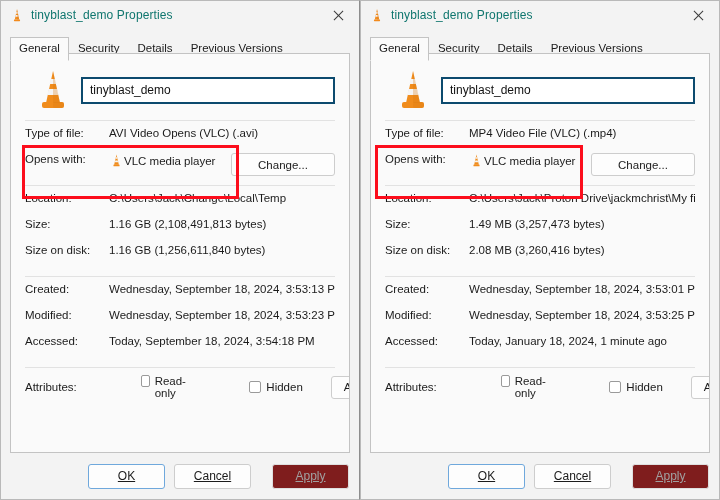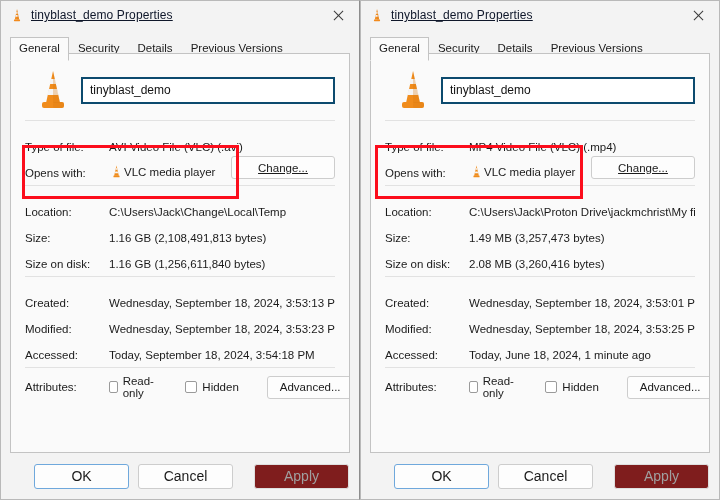--- a/index.html
+++ b/index.html
@@ -41,25 +41,24 @@
     height: 28px;
     min-height: 28px;
     background: #f3f3f3;
     display: flex;
     align-items: center;
     padding-left: 9px;
     position: relative;
   }
   .titlebar .title-text {
     font-size: 12px;
-    color: #0f172a;
+    color: #0f766e;
     margin-left: 7px;
     letter-spacing: 0.01em;
     white-space: nowrap;
-    text-decoration: underline;
   }
   .close-btn {
     position: absolute;
     right: 0;
     top: 0;
     width: 42px;
     height: 28px;
     display: flex;
     align-items: center;
     justify-content: center;
@@ -149,21 +148,21 @@
   hr.sep {
     border: none;
     border-top: 1px solid #e2e2e2;
     margin: 6px 0 0 0;
   }
 
   
   .rows { padding-top: 6px; }
   .row {
     display: flex;
-    align-items: flex-end;
+    align-items: flex-start;
     min-height: 26px;
     font-size: 11.5px;
     color: #1b1b1b;
   }
   .row .lbl {
     width: 84px;
     flex-shrink: 0;
     color: #1b1b1b;
   }
   .row .val {
@@ -184,45 +183,45 @@
     border: 1px solid #cdcdcd;
     border-radius: 3px;
     height: 23px;
     padding: 0 12px;
     display: inline-flex;
     align-items: center;
     justify-content: center;
     box-sizing: border-box;
     white-space: nowrap;
   }
-  .btn.wide { min-width: 104px; text-decoration: underline; }
+  .btn.wide { min-width: 104px; }
 
   
   .redbox {
     position: absolute;
     border: 3px solid #fc0d1c;
     box-sizing: border-box;
     pointer-events: none;
     z-index: 5;
   }
 
   .checkrow {
     display: flex;
     align-items: center;
     min-height: 26px;
     font-size: 11.5px;
   }
   .checkrow .lbl { width: 84px; flex-shrink: 0; color: #1b1b1b; }
   .cb-wrap {
     display: inline-flex;
-    align-items: center;
     gap: 5px;
     margin-right: 28px;
     font-size: 11.5px;
     color: #1b1b1b;
+    margin-left: 32px;
   }
   .cb {
     width: 12px;
     height: 12px;
     border: 1px solid #9a9a9a;
     border-radius: 2px;
     background: #ffffff;
     box-sizing: border-box;
     display: inline-block;
   }
@@ -233,31 +232,32 @@
     height: 46px;
     min-height: 46px;
     display: flex;
     align-items: center;
     justify-content: flex-end;
     padding-right: 10px;
     gap: 9px;
     background: #f3f3f3;
   }
   .fbtn {
-    width: 95px;
+    width: 77px;
     height: 25px;
-    font-size: 14px;
+    font-size: 12px;
     color: #1b1b1b;
     background: #fdfdfd;
     border: 1px solid #cdcdcd;
     border-radius: 3px;
     display: inline-flex;
     align-items: center;
     justify-content: center;
     box-sizing: border-box;
+    text-decoration: underline;
   }
   .fbtn.focused { border-color: #6fa8dc; }
   .fbtn.disabled {
     color: #a0a0a0;
     background: #7f1d1d;
     border-color: #dfdfdf;
     margin-left: 12px;
   }
 </style>
 </head>
@@ -318,21 +318,21 @@
           <div class="name-field">
             <span>tinyblast_demo</span>
           </div>
         </div>
 
         <hr class="sep">
 
         <div class="rows">
           <div class="row">
             <span class="lbl">Type of file:</span>
-            <span class="val">AVI Video File (VLC) (.avi)</span>
+            <span class="val">AVI Video Opens (VLC) (.avi)</span>
           </div>
           <div class="row opens">
             <span class="lbl">Opens with:</span>
             <span class="val">
               <span>
                 <svg class="cone-md" viewBox="0 0 32 32">
                   <polygon points="16,3 11,25 21,25" fill="#f08c1c"></polygon>
                   <polygon points="14.7,9 17.3,9 18,12.5 14,12.5" fill="#f7f7f7"></polygon>
                   <polygon points="13.5,16 18.5,16 19.4,19.5 12.6,19.5" fill="#f7f7f7"></polygon>
                   <rect x="9.5" y="24.5" width="13" height="3.8" rx="1.2" fill="#f08c1c"></rect>
@@ -509,21 +509,21 @@
           <div class="row">
             <span class="lbl">Created:</span>
             <span class="val">Wednesday, September 18, 2024, 3:53:01 PM</span>
           </div>
           <div class="row">
             <span class="lbl">Modified:</span>
             <span class="val">Wednesday, September 18, 2024, 3:53:25 PM</span>
           </div>
           <div class="row">
             <span class="lbl">Accessed:</span>
-            <span class="val">Today, June 18, 2024, 1 minute ago</span>
+            <span class="val">Today, January 18, 2024, 1 minute ago</span>
           </div>
         </div>
 
         <hr class="sep">
 
         <div class="rows">
           <div class="checkrow">
             <span class="lbl">Attributes:</span>
             <label class="cb-wrap">
               <span class="cb"></span>

